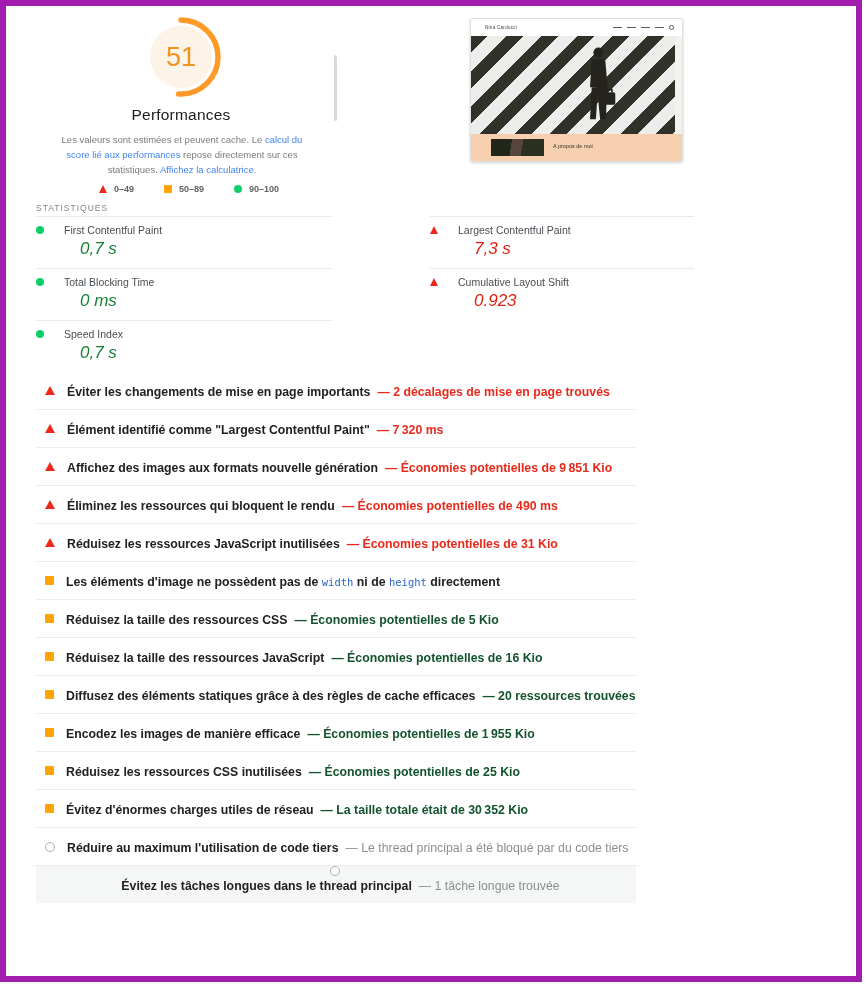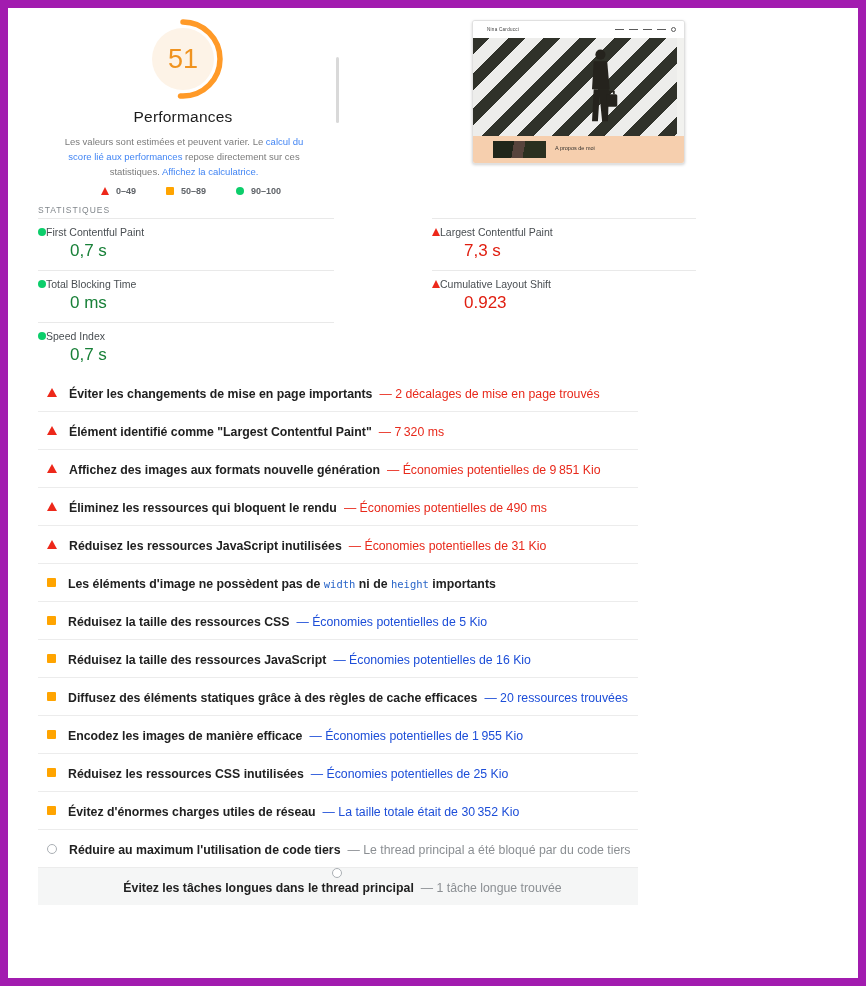--- a/index.html
+++ b/index.html
@@ -1,17 +1,17 @@
 <!DOCTYPE html>
 <html><head>
 <meta charset="utf-8">
 <style>
   html,body{margin:0;padding:0;background:#fff;}
   body{width:866px;height:986px;overflow:hidden;font-family:"Liberation Sans","DejaVu Sans",sans-serif;}
-  .frame{position:relative;width:850px;height:970px;border:8px solid #a21caf;background:#fff;}
+  .frame{position:relative;width:850px;height:970px;border:6px solid #a21caf;background:#fff;}
 
   
   .gauge{position:absolute;left:132px;top:8px;width:86px;height:86px;}
   .gauge svg{position:absolute;left:0;top:0;}
   .gauge .score{position:absolute;left:0;top:0;width:86px;height:86px;display:flex;align-items:center;justify-content:center;
     font-size:27px;color:#f0931f;}
   .perf-title{position:absolute;left:25px;top:100px;width:300px;text-align:center;font-size:15.5px;color:#1c1c1c;letter-spacing:.2px;}
   .perf-desc{position:absolute;left:47px;top:126px;width:258px;text-align:center;font-size:9.5px;line-height:15px;color:#7b7b7b;}
   .perf-desc a{color:#4285f4;text-decoration:none;cursor:pointer;}
 
@@ -40,61 +40,61 @@
   .pv-photo{position:absolute;left:20px;top:5px;width:53px;height:17px;
     background:linear-gradient(100deg,#20261a 0 38%,#57443c 38% 58%,#2a301f 58% 100%);}
   .pv-about-label{position:absolute;left:82px;top:9px;font-size:5.5px;color:#33302c;}
 
   
   .stats-heading{position:absolute;left:30px;top:197px;font-size:8.5px;letter-spacing:1px;color:#80868b;}
   .stats-col{position:absolute;top:210px;}
   .stats-col.left{left:30px;width:296px;}
   .stats-col.right{left:424px;width:264px;}
   .stat{border-top:1px solid #e9e9e9;padding:7px 0 9px;}
-  .stat-head{display:flex;align-items:center;gap:0;}
+  .stat-head{display:flex;align-items:center;gap:20px;}
   .s-icon.pass{width:8px;height:8px;border-radius:50%;background:#0cce6b;}
   .s-icon.fail{width:0;height:0;border-left:4.5px solid transparent;border-right:4.5px solid transparent;border-bottom:8px solid #ed281a;}
   .s-label{font-size:10.5px;color:#494e52;}
-  .stat-value{margin:3px 0 0 32px;font-size:17px;}
+  .stat-value{margin:3px 0 0 44px;font-size:17px;font-style:italic;}
   .stat-value.pass{color:#188038;}
   .stat-value.fail{color:#e01e10;}
 
   
   .audits{position:absolute;left:30px;top:366px;width:600px;}
   .audit-row{display:flex;align-items:center;height:37px;border-bottom:1px solid #ececec;padding-left:9px;white-space:nowrap;cursor:pointer;}
   .audit-row:last-child{border-bottom:none;flex-direction:column;}
   .audit-row.shaded{background:#f5f6f6;}
   .a-icon{flex:0 0 auto;margin-right:12px;}
   .a-icon.fail{width:0;height:0;border-left:5px solid transparent;border-right:5px solid transparent;border-bottom:9px solid #ed281a;}
   .a-icon.avg{width:9px;height:9px;background:#ffa400;border-radius:1px;}
   .a-icon.info{width:8px;height:8px;border:1.6px solid #aaafb4;border-radius:50%;background:#fff;}
   .a-title{font-size:12.3px;font-weight:600;color:#212121;}
-  .a-detail{font-size:12.3px;font-weight:400;margin-left:7px;}
+  .a-detail{font-size:12.3px;font-weight:700;margin-left:7px;}
   .a-detail.fail{color:#e8291b;}
-  .a-detail.avg{color:#1d4ed8;}
+  .a-detail.avg{color:#14532d;}
   .a-detail.info{color:#8b8f93;font-weight:400;}
   .code{font-family:"DejaVu Sans Mono","Liberation Mono",monospace;font-size:10.5px;color:#2a66c9;font-weight:400;}
 </style>
 </head>
 <body>
 
 <div class="frame">
 
   <div class="gauge">
     <svg width="86" height="86" viewBox="0 0 86 86">
       <circle cx="43" cy="43" r="31" fill="#fdf3e7"></circle>
       <circle cx="43" cy="43" r="37" fill="none" stroke="#ff9a28" stroke-width="5.5" stroke-linecap="round" stroke-dasharray="118.6 232.5" transform="rotate(-90 43 43)"></circle>
     </svg>
     <div class="score">51</div>
   </div>
 
   <div class="perf-title">Performances</div>
 
   <div class="perf-desc">
-    <span>Les valeurs sont estimées et peuvent varier. Le </span><a>calcul du score lié aux performances</a><span> repose directement sur ces statistiques. </span><a>Affichez la calculatrice.</a>
+    <span>Les valeurs sont estimées et peuvent cache. Le </span><a>calcul du score lié aux performances</a><span> repose directement sur ces statistiques. </span><a>Affichez la calculatrice.</a>
   </div>
 
   <div class="legend">
       <span class="lg-item">
         <span class="lg-icon triangle"></span>
         <span>0–49</span>
       </span>
       <span class="lg-item">
         <span class="lg-icon square"></span>
         <span>50–89</span>
@@ -193,21 +193,21 @@
       <div class="audit-row">
         <span class="a-icon fail"></span>
         <span class="a-text"><span class="a-title">Éliminez les ressources qui bloquent le rendu</span><span class="a-detail fail">— Économies potentielles de 490 ms</span></span>
       </div>
       <div class="audit-row">
         <span class="a-icon fail"></span>
         <span class="a-text"><span class="a-title">Réduisez les ressources JavaScript inutilisées</span><span class="a-detail fail">— Économies potentielles de 31 Kio</span></span>
       </div>
       <div class="audit-row">
         <span class="a-icon avg"></span>
-        <span class="a-text"><span class="a-title"><span>Les éléments d'image ne possèdent pas de </span><span class="code">width</span><span> ni de </span><span class="code">height</span><span> importants</span></span></span>
+        <span class="a-text"><span class="a-title"><span>Les éléments d'image ne possèdent pas de </span><span class="code">width</span><span> ni de </span><span class="code">height</span><span> directement</span></span></span>
       </div>
       <div class="audit-row">
         <span class="a-icon avg"></span>
         <span class="a-text"><span class="a-title">Réduisez la taille des ressources CSS</span><span class="a-detail avg">— Économies potentielles de 5 Kio</span></span>
       </div>
       <div class="audit-row">
         <span class="a-icon avg"></span>
         <span class="a-text"><span class="a-title">Réduisez la taille des ressources JavaScript</span><span class="a-detail avg">— Économies potentielles de 16 Kio</span></span>
       </div>
       <div class="audit-row">

